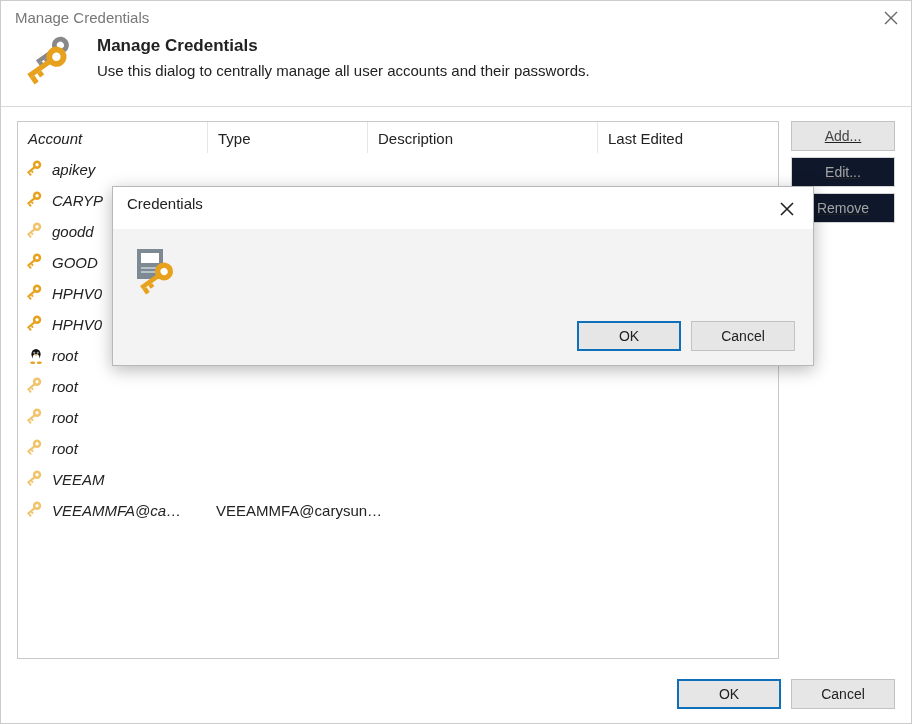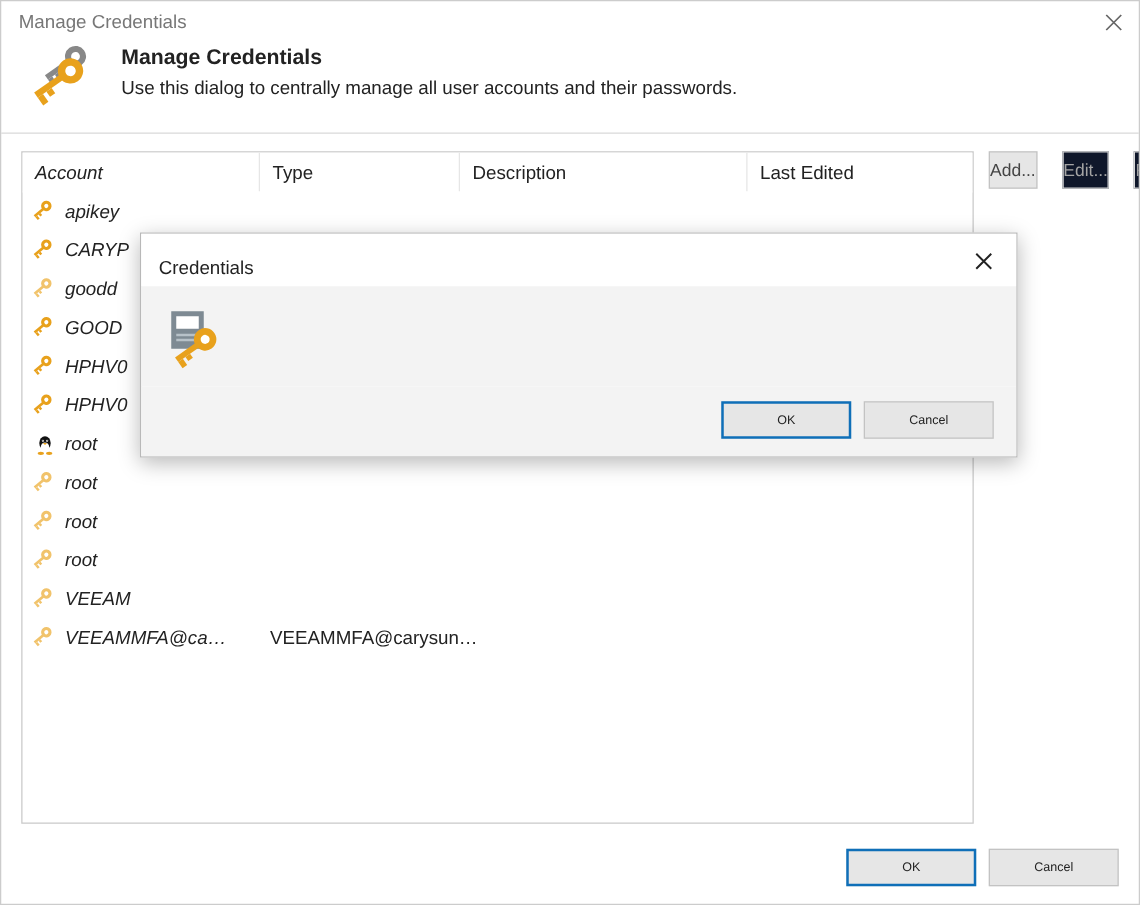--- a/index.html
+++ b/index.html
@@ -25,31 +25,31 @@
     .col-type { width: 160px; }
     .col-desc { width: 230px; }
     .col-edited { flex: 1; }
 
     .tbody { flex: 1; overflow-y: auto; }
     .row { display: flex; align-items: center; padding: 3px 0 3px 8px; height: 31px; }
     .cell { overflow: hidden; white-space: nowrap; text-overflow: ellipsis; font-size: 15px; }
     .cell.col-account { display: flex; align-items: center; gap: 6px; }
     .key-icon { width: 20px; height: 20px; flex-shrink: 0; }
 
-    .sidebtns { width: 104px; display: flex; gap: 20px; }
+    .sidebtns { width: 104px; display: flex; flex-direction: column; gap: 6px; text-decoration: underline; }
     .btn { height: 30px; background: #e6e6e6; border: 1px solid #c3c3c3; font-size: 14px; color: #444; display: flex; align-items: center; justify-content: center; cursor: pointer; }
     .btn.disabled { color: #a4a4a4; background: #0f172a; border-color: #d6d6d6; cursor: default; }
 
     .footer { display: flex; justify-content: flex-end; gap: 10px; padding: 12px 16px 14px; }
-    .footer-btn { width: 104px; height: 30px; background: #e6e6e6; border: 1px solid #c3c3c3; font-size: 10px; display: flex; align-items: center; justify-content: center; cursor: pointer; }
+    .footer-btn { width: 104px; height: 30px; background: #e6e6e6; border: 1px solid #c3c3c3; font-size: 14px; display: flex; align-items: center; justify-content: center; cursor: pointer; }
     .footer-btn.primary { border: 2px solid #0f6fb8; background: #e6e6e6; }
 
     
     .modal { position: absolute; left: 112px; top: 186px; width: 702px; background: #fff; border: 1px solid #b8b8b8; box-shadow: 0 4px 16px rgba(0,0,0,0.28); display: flex; flex-direction: column; }
-    .modal-title { display: flex; align-items: flex-end; justify-content: space-between; padding: 8px 12px 6px 14px; background: #fff; font-size: 15px; }
+    .modal-title { display: flex; align-items: flex-start; justify-content: space-between; padding: 8px 12px 6px 14px; background: #fff; font-size: 15px; }
     .modal .close-btn { width: 28px; height: 28px; display: flex; align-items: center; justify-content: center; cursor: pointer; }
     .modal-body { background: #f3f3f3; padding: 14px 18px 14px 18px; display: flex; gap: 14px; }
     .modal-icon { width: 50px; height: 50px; flex-shrink: 0; margin-top: 2px; }
     .modal-form { flex: 1; display: flex; flex-direction: column; gap: 6px; }
     .form-row { display: flex; align-items: center; gap: 10px; }
     .form-label { width: 110px; font-size: 15px; }
     .text-input { flex: 1; height: 30px; border: 1px solid #a8a8a8; background: #fff; padding: 4px 8px; font-size: 15px; font-family: inherit; }
     .desc-block { margin-top: 10px; }
     .desc-label { font-size: 15px; margin-bottom: 4px; display: block; }
     .textarea { width: 100%; height: 126px; border: 2px solid #0f6fb8; background: #fff; padding: 8px 10px; font-size: 15px; font-family: inherit; resize: none; }

